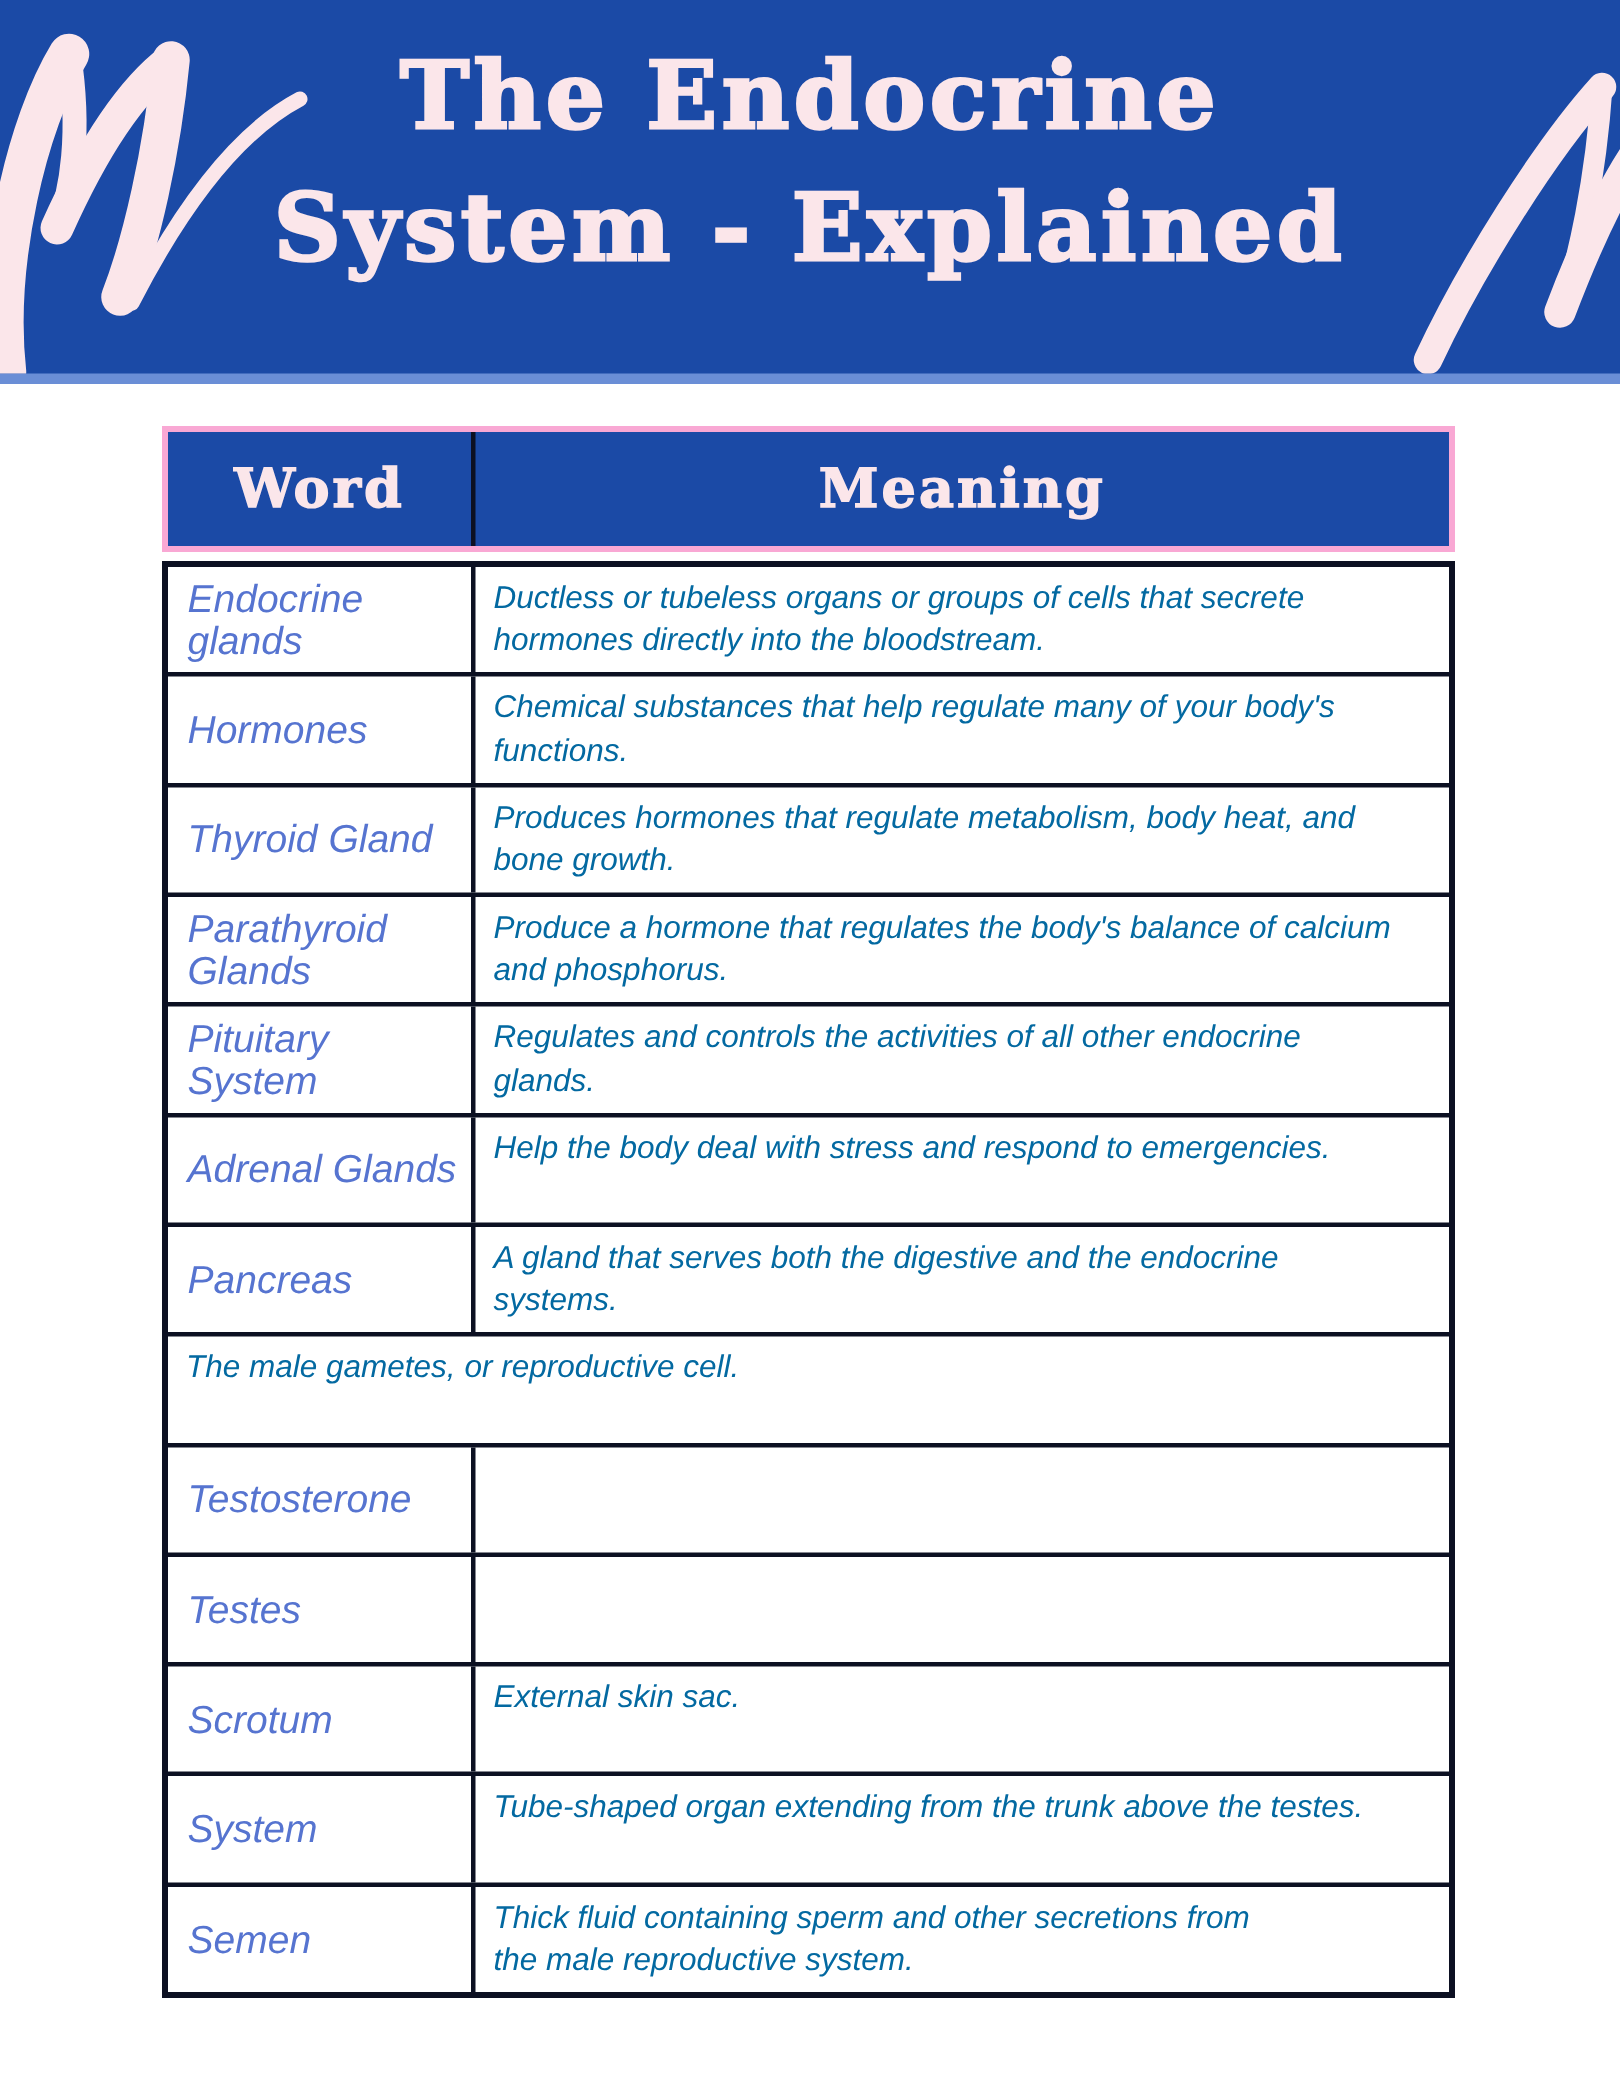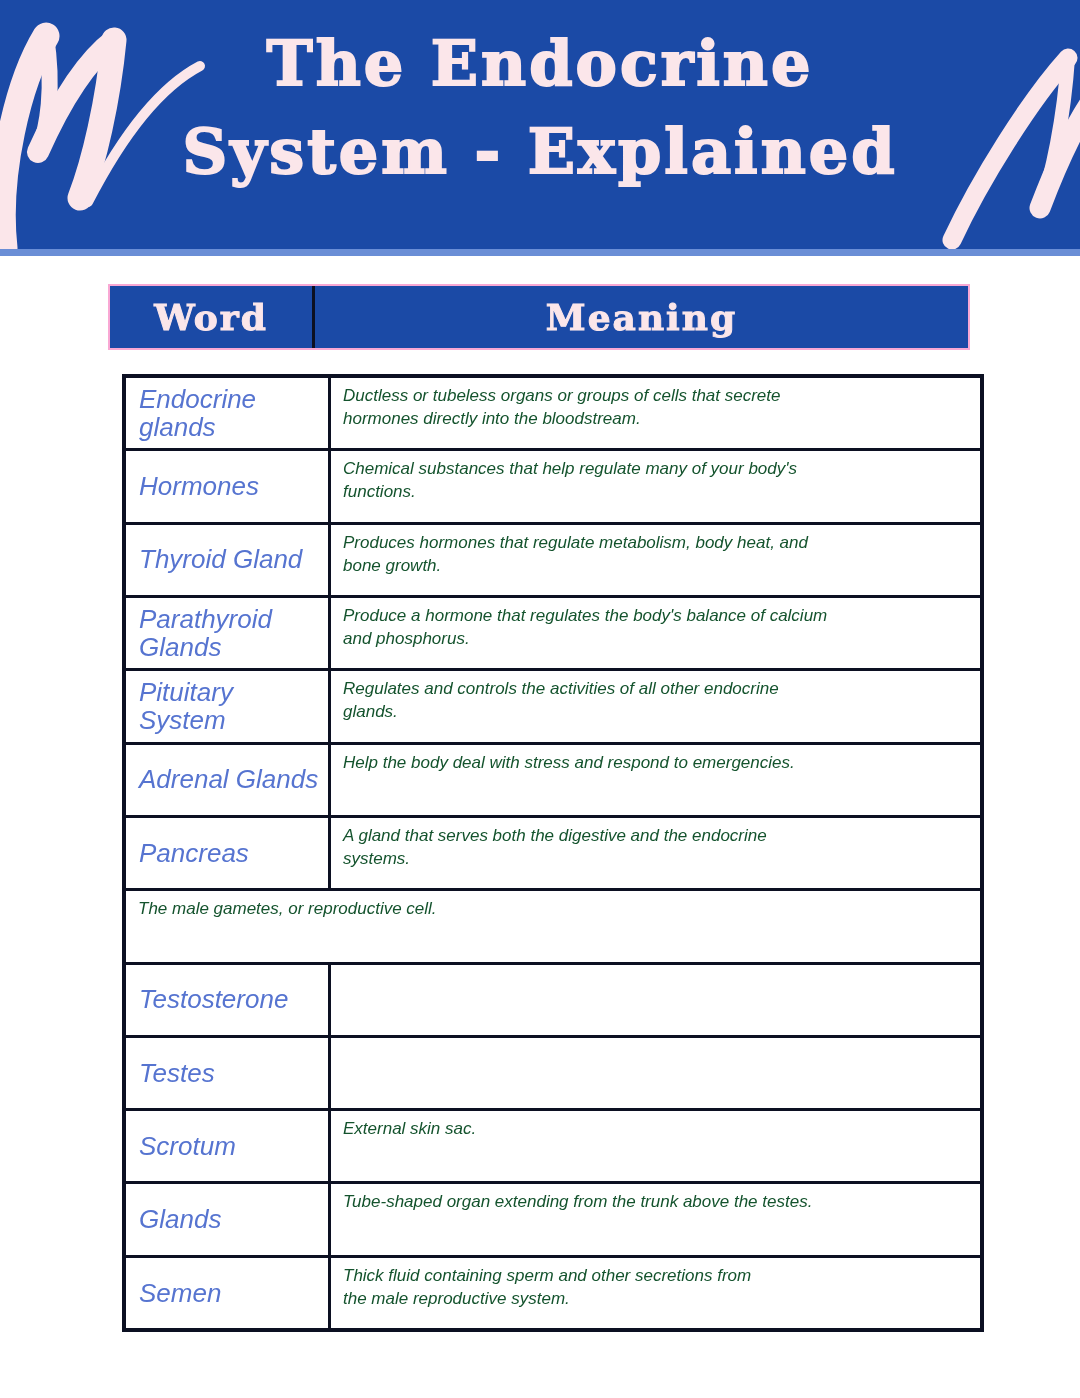--- a/index.html
+++ b/index.html
@@ -34,23 +34,23 @@
     -webkit-text-stroke:2px #fbe6ea;
   }
   .brush { position:absolute; z-index:1; }
   .brush-left  { left:-8px; top:10px; }
   .brush-right { right:-30px; top:40px; }
 
   
   .thead {
     position:absolute;
     left:108px; top:284px;
-    width:862px; height:66px;
+    width:862px; height:84px;
     background:#1b4aa6;
-    border:2px solid #f9a8d4;
+    border:4px solid #f9a8d4;
     display:flex;
   }
   .thead-cell {
     display:flex; align-items:center; justify-content:center;
     color:#fbe6ea;
     font-family:"DejaVu Serif", "Liberation Serif", serif;
     font-weight:bold;
     font-size:36px;
     letter-spacing:2px;
     -webkit-text-stroke:1px #fbe6ea;
@@ -58,40 +58,40 @@
   .thead-word { width:205px; border-right:3px solid #0c1022; }
   .thead-meaning { flex:1; }
 
   
   .tbody {
     position:absolute;
     left:108px; top:374px;
     width:862px; height:958px;
     border:4px solid #0c1022;
     background:#ffffff;
-    display:flex; flex-direction:column;margin-left:14px;
+    display:flex; flex-direction:column;
   }
   .trow { flex:1; display:flex; border-top:3px solid #0c1022; min-height:0; }
   .trow:first-child { border-top:none; }
   .cell-word {
     width:205px;
     border-right:3px solid #0c1022;
     display:flex; align-items:center;
     padding-left:13px; padding-right:4px;
     color:#5674d0;
     font-style:italic;
     font-size:26px;
     line-height:1.1;
   }
   .cell-meaning {
     flex:1;
     padding:7px 10px 4px 12px;
-    color:#14532d;
+    color:#0369a1;
     font-style:italic;
-    font-size:17px;
+    font-size:21px;
     line-height:1.35;
     white-space:pre-line;
   }
 </style>
 </head>
 <body>
 
 <div class="page">
 
   <div class="banner">
@@ -163,21 +163,21 @@
       <div class="cell-word">Testosterone</div>
     </div>
     <div class="trow">
       <div class="cell-word">Testes</div>
     </div>
     <div class="trow">
       <div class="cell-word">Scrotum</div>
       <div class="cell-meaning">External skin sac.</div>
     </div>
     <div class="trow">
-      <div class="cell-word">Glands</div>
+      <div class="cell-word">System</div>
       <div class="cell-meaning">Tube-shaped organ extending from the trunk above the testes.</div>
     </div>
     <div class="trow">
       <div class="cell-word">Semen</div>
       <div class="cell-meaning">Thick fluid containing sperm and other secretions from
 the male reproductive system.</div>
     </div>
 
   </div>
 </div>

